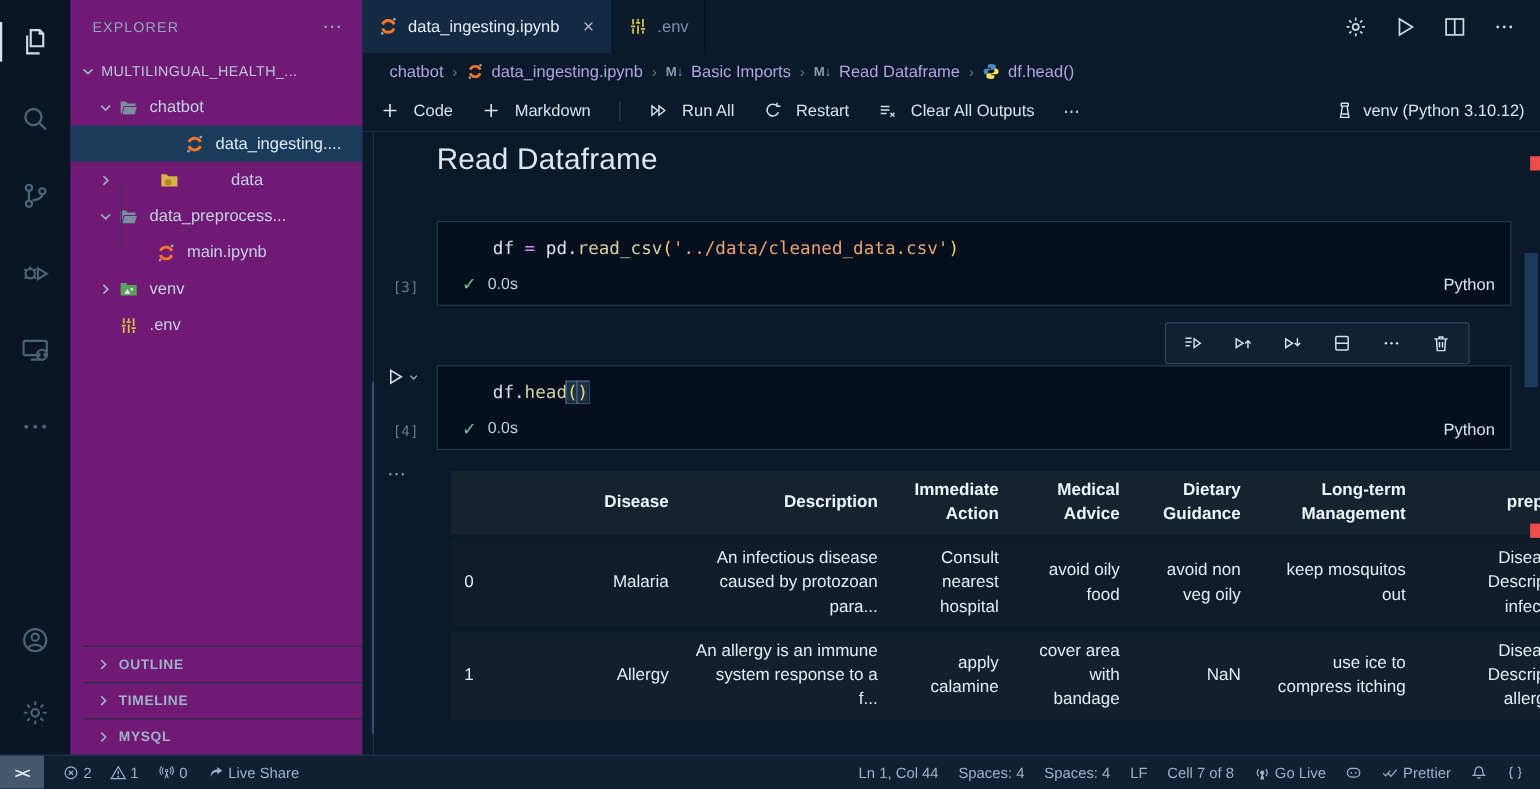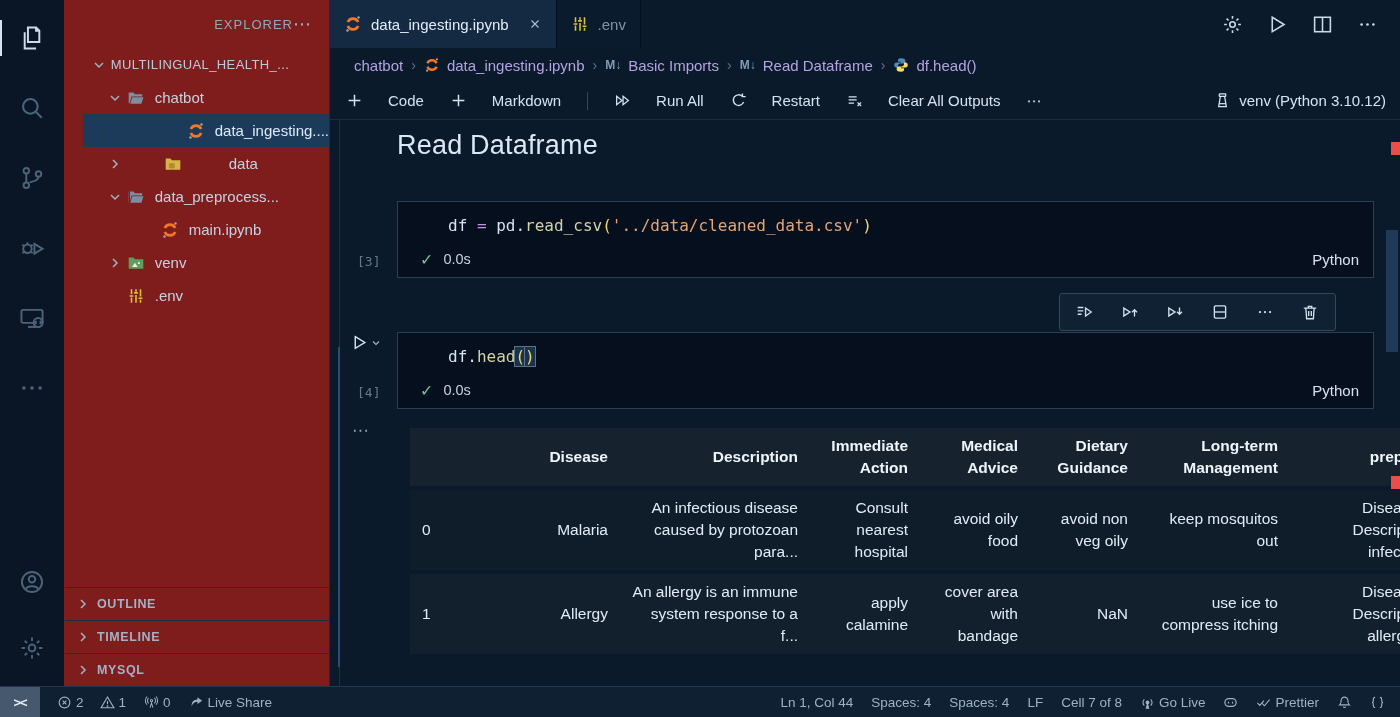--- a/index.html
+++ b/index.html
@@ -13,36 +13,36 @@
     align-items:center;padding-top:18px;gap:30px;flex-shrink:0;}
   .act{width:40px;height:40px;display:flex;align-items:center;justify-content:center;
     color:#4c6378;position:relative;cursor:pointer;}
   .act.active{color:#cfdbe7;}
   .act.active::before{content:"";position:absolute;left:-12px;top:2px;width:2px;height:36px;background:#d7e3ef;}
   .act svg{width:26px;height:26px;}
   .act-spacer{flex:1;}
   .actbottom{display:flex;flex-direction:column;gap:26px;align-items:center;padding-bottom:18px;}
 
   
-  .sidebar{width:266px;background:#7f1d1d;border-right:1px solid #1a2c40;display:flex;
-    flex-direction:column;flex-shrink:0;position:relative;align-items:flex-end;}
+  .sidebar{width:266px;background:#701a75;border-right:1px solid #1a2c40;display:flex;
+    flex-direction:column;flex-shrink:0;position:relative;}
   .sb-head{height:48px;display:flex;align-items:center;padding:0 16px 0 20px;
     color:#93a7bb;font-size:13px;letter-spacing:1px;}
   .sb-head .more{margin-left:auto;color:#9db0c3;font-size:18px;letter-spacing:2px;cursor:pointer;}
   .tree{flex:1;overflow:hidden;position:relative;}
   .trow{height:33px;display:flex;align-items:center;font-size:15px;color:#c3d2e2;
     cursor:pointer;position:relative;white-space:nowrap;}
   .trow.selected{background:#1c3b5a;color:#dceafa;}
   .trow .twist{width:16px;height:16px;margin-right:4px;color:#9fb2c6;flex-shrink:0;}
   .trow .twist svg{width:16px;height:16px;}
   .trow .fic{width:20px;height:18px;margin-right:8px;flex-shrink:0;display:flex;align-items:center;}
   .trow .fic svg{width:18px;height:18px;}
   .trow.root{font-weight:normal;font-size:13px;color:#b9c9da;letter-spacing:.4px;}
   .guide{position:absolute;left:46px;top:116px;height:66px;width:1px;background:#2a3d52;}
-  .sb-sections{position:absolute;bottom:0;left:1px;right:0;margin-top:48px;}
+  .sb-sections{position:absolute;bottom:0;left:12px;right:0;margin-top:48px;}
   .sb-sec{height:33px;display:flex;align-items:center;border-top:1px solid #1c2f42;
     padding-left:10px;color:#9fb2c6;font-weight:bold;font-size:12.5px;letter-spacing:.6px;cursor:pointer;}
   .sb-sec .twist{width:16px;height:16px;margin-right:6px;}
   .sb-sec svg{width:16px;height:16px;}
 
   
   .main{flex:1;display:flex;flex-direction:column;min-width:0;background:#0b1a2a;}
   .tabstrip{height:48px;background:#05101f;display:flex;align-items:stretch;flex-shrink:0;}
   .tab{display:flex;align-items:center;gap:9px;padding:0 14px;font-size:15px;cursor:pointer;
     border-right:1px solid #04101c;color:#7f93a8;background:#0b1b2e;}
@@ -56,21 +56,21 @@
 
   .breadcrumbs{height:34px;display:flex;align-items:center;padding-left:24px;font-size:15px;
     color:#b4a2e2;gap:8px;flex-shrink:0;}
   .bc{display:flex;align-items:center;gap:7px;cursor:pointer;}
   .bc .fic svg{width:16px;height:16px;}
   .bc-sep{color:#5f7590;font-size:14px;}
   .bc .mdbadge{color:#7e9cb8;font-size:12px;font-weight:bold;}
 
   .nbtoolbar{height:38px;display:flex;align-items:center;padding:0 14px 0 16px;gap:26px;
     border-bottom:1px solid #1b2d42;font-size:15px;color:#d6e2f0;flex-shrink:0;}
-  .nbt{display:flex;align-items:center;gap:25px;cursor:pointer;white-space:nowrap;justify-content:flex-end;}
+  .nbt{display:flex;align-items:center;gap:13px;cursor:pointer;white-space:nowrap;justify-content:flex-end;}
   .nbt svg{width:17px;height:17px;}
   .nbt-div{width:1px;height:18px;background:#31475e;}
   .kernel{margin-left:auto;display:flex;align-items:center;gap:8px;cursor:pointer;}
   .kernel svg{width:17px;height:17px;}
 
   
   .nb{flex:1;position:relative;overflow:hidden;font-size:15px;}
   .nb-guide{position:absolute;left:9px;top:0;bottom:0;width:1px;background:#1c3048;}
   .nb-guide-hi{position:absolute;left:8px;top:227px;height:320px;width:2px;background:#2c4e74;}
   .nb h1{margin:10px 0 0 67px;font-size:27px;font-weight:500;color:#dce7f4;letter-spacing:.2px;}

